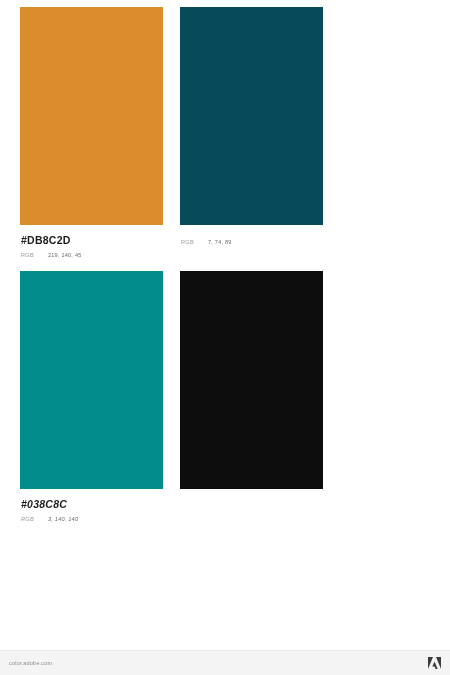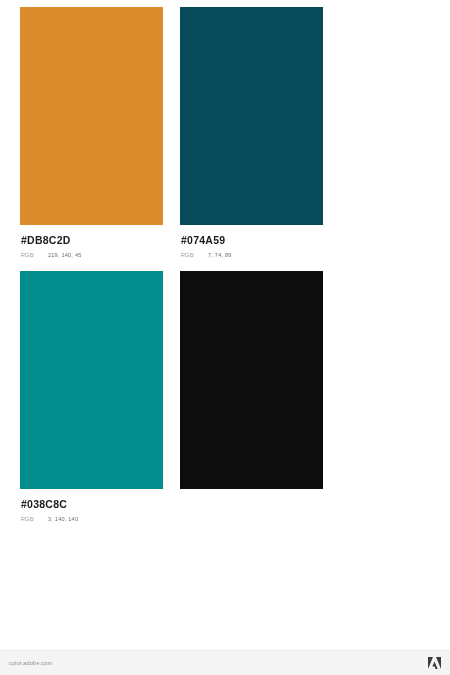--- a/index.html
+++ b/index.html
@@ -78,20 +78,21 @@
   }
 
   .swatch-rgb-value {
     font-size: 5.6px;
     color: #6d6d6d;
     letter-spacing: 0.2px;
   }
 
   .row-two {
     margin-top: 13px;
+    font-style: italic;
   }
 
   #footer-bar {
     position: absolute;
     left: 0;
     bottom: 0;
     width: 450px;
     height: 25px;
     background: #f4f4f4;
     border-top: 1px solid #eaeaea;
@@ -129,21 +130,20 @@
           <span class="swatch-rgb-label">RGB</span>
           <span class="swatch-rgb-value">219, 140, 45</span>
         </div>
       </div>
     </div>
 
 
     <div class="swatch-cell">
       <span class="swatch-chip" style="background-color: rgb(7, 74, 89);"></span>
       <div class="swatch-meta">
-        <div class="swatch-hex">#074A59</div>
         <div class="swatch-rgb-row">
           <span class="swatch-rgb-label">RGB</span>
           <span class="swatch-rgb-value">7, 74, 89</span>
         </div>
       </div>
     </div>
 
     <div class="swatch-cell row-two">
       <span class="swatch-chip" style="background-color: rgb(3, 140, 140);"></span>
       <div class="swatch-meta">

